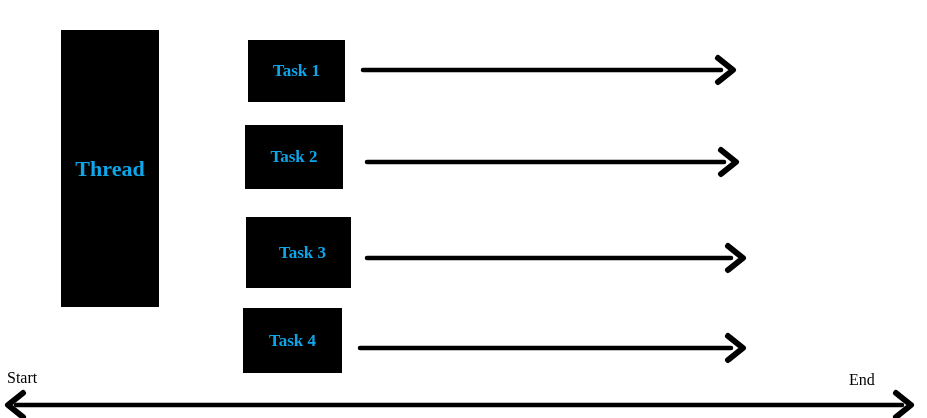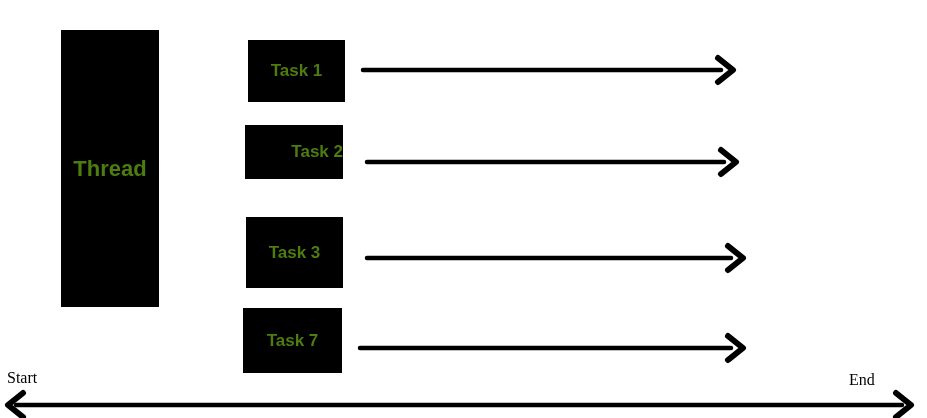--- a/index.html
+++ b/index.html
@@ -11,38 +11,38 @@
     position: relative;
     width: 927px;
     height: 418px;
     background: #ffffff;
     font-family: "Liberation Serif", serif;
     overflow: hidden;
   }
   .box {
     position: absolute;
     background: #000000;
-    color: #4d7c0f;
+    color: #0ea5e9;
     display: flex;
     align-items: center;
     justify-content: center;
     font-weight: bold;
-    font-family: Liberation Sans, sans-serif;
+    font-family: Liberation Serif, serif;
   }
   .thread-box {
     left: 61px;
     top: 30px;
     width: 98px;
     height: 277px;
     font-size: 22px;
   }
   .task-box { font-size: 17px; }
   .task-1 { left: 248px; top: 40px;  width: 97px; height: 62px; }
-  .task-2 { left: 245px; top: 125px; width: 98px; height: 54px; justify-content: flex-end; }
-  .task-3 { left: 246px; top: 217px; width: 97px; height: 71px; }
+  .task-2 { left: 245px; top: 125px; width: 98px; height: 64px; }
+  .task-3 { left: 246px; top: 217px; width: 97px; height: 71px; padding-left: 8px; }
   .task-4 { left: 243px; top: 308px; width: 99px; height: 65px; }
   .overlay {
     position: absolute;
     left: 0;
     top: 0;
     width: 927px;
     height: 418px;
     pointer-events: none;
   }
   .tl-label {
@@ -70,21 +70,21 @@
 
   <div class="box task-box task-2">
     <span>Task 2</span>
   </div>
 
   <div class="box task-box task-3">
     <span>Task 3</span>
   </div>
 
   <div class="box task-box task-4">
-    <span>Task 7</span>
+    <span>Task 4</span>
   </div>
 
   <svg class="overlay" viewBox="0 0 927 418" xmlns="http://www.w3.org/2000/svg">
 
     <g stroke="#000000" fill="none" stroke-linecap="round" stroke-linejoin="round">
       <line x1="363" y1="70" x2="721" y2="70" stroke-width="4.5"></line>
       <polyline points="718,58 733,70 718,82" stroke-width="6"></polyline>
     </g>
 
     <g stroke="#000000" fill="none" stroke-linecap="round" stroke-linejoin="round">

